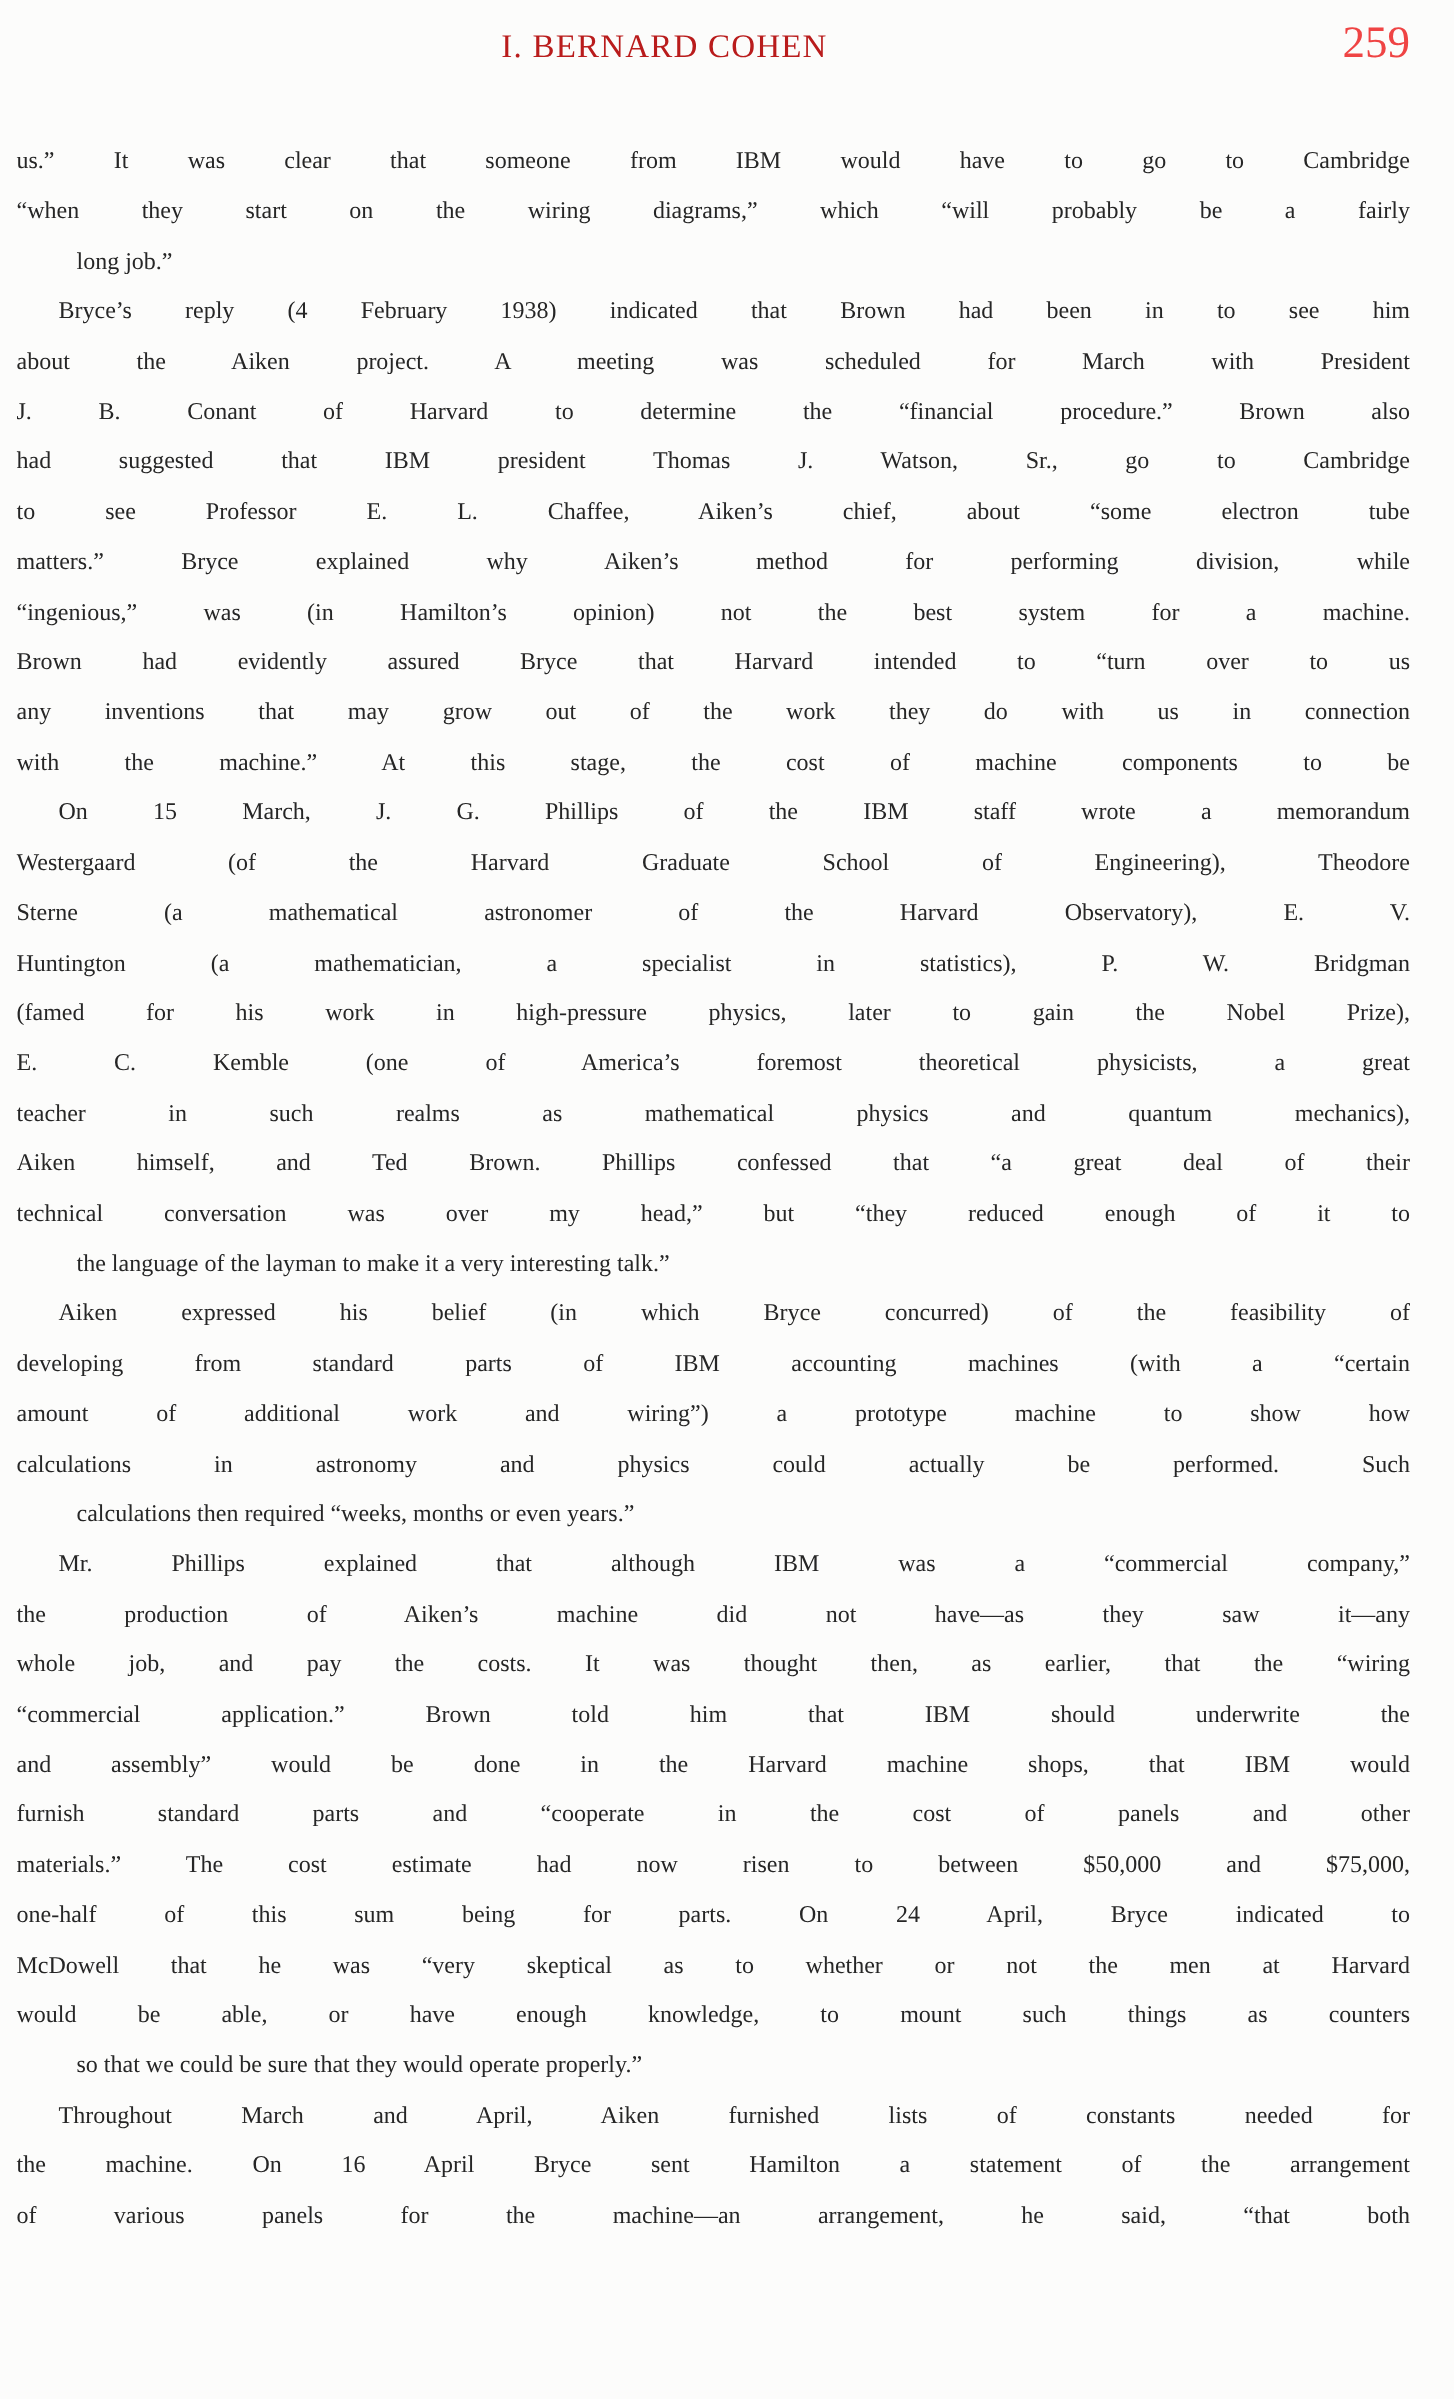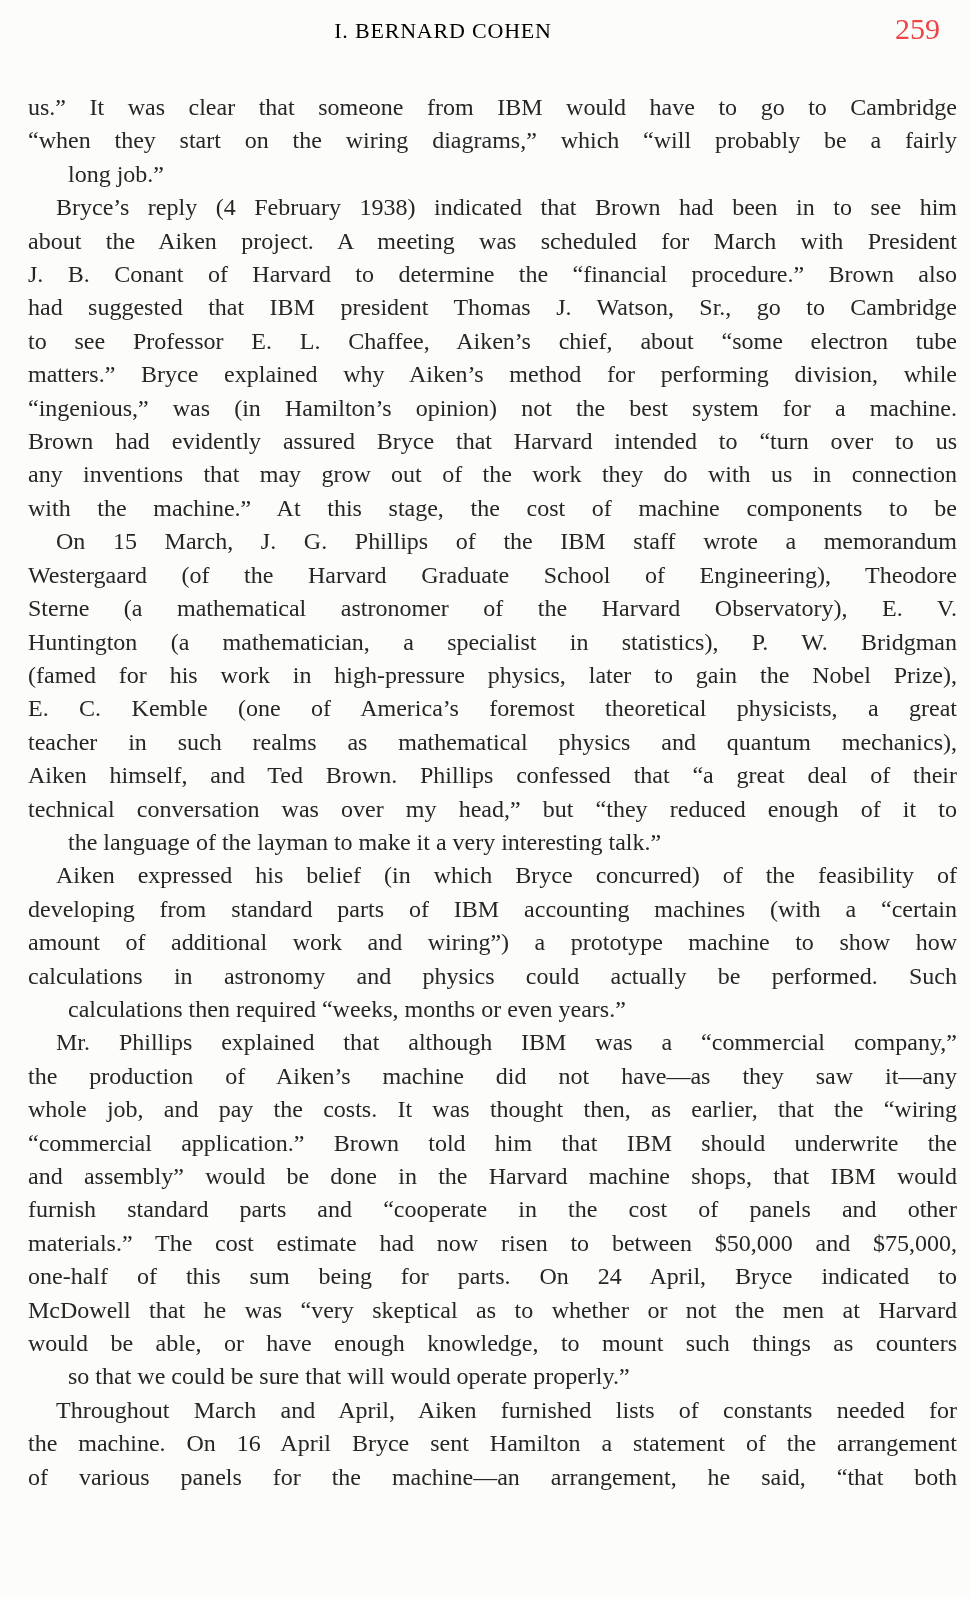--- a/index.html
+++ b/index.html
@@ -20,36 +20,36 @@
   }
   .head-title {
     position: absolute;
     top: 20px;
     left: 0;
     width: 886px;
     text-align: center;
     font-size: 22px;
     line-height: 22px;
     letter-spacing: 0.8px;
-    color: #000000;
+    color: #b91c1c;
   }
   .page-number {
     position: absolute;
     top: 14px;
     right: 29px;
     font-size: 30px;
     line-height: 30px;
     color: #ef4444;
   }
   .body-text {
     position: absolute;
     top: 91px;
-    left: 28px;
+    left: 11px;
     width: 929px;
-    font-size: 24px;
+    font-size: 16px;
   }
   .para { margin: 0; padding: 0; }
   .line {
     height: 33.42px;
     line-height: 33.42px;
     text-align: justify;
     text-align-last: justify;
     overflow: hidden;
     white-space: normal;
   }
@@ -103,21 +103,21 @@
         <div class="line indent">Mr. Phillips explained that although IBM was a “commercial company,”</div>
         <div class="line">the production of Aiken’s machine did not have—as they saw it—any</div>
         <div class="line">whole job, and pay the costs. It was thought then, as earlier, that the “wiring</div>
         <div class="line">“commercial application.” Brown told him that IBM should underwrite the</div>
         <div class="line">and assembly” would be done in the Harvard machine shops, that IBM would</div>
         <div class="line">furnish standard parts and “cooperate in the cost of panels and other</div>
         <div class="line">materials.” The cost estimate had now risen to between $50,000 and $75,000,</div>
         <div class="line">one-half of this sum being for parts. On 24 April, Bryce indicated to</div>
         <div class="line">McDowell that he was “very skeptical as to whether or not the men at Harvard</div>
         <div class="line">would be able, or have enough knowledge, to mount such things as counters</div>
-        <div class="line last">so that we could be sure that will would operate properly.”</div>
+        <div class="line last">so that we could be sure that they would operate properly.”</div>
       </div>
       <div class="para">
         <div class="line indent">Throughout March and April, Aiken furnished lists of constants needed for</div>
         <div class="line">the machine. On 16 April Bryce sent Hamilton a statement of the arrangement</div>
         <div class="line">of various panels for the machine—an arrangement, he said, “that both</div>
       </div>
     </div>
 </div>
 
 </body></html>

